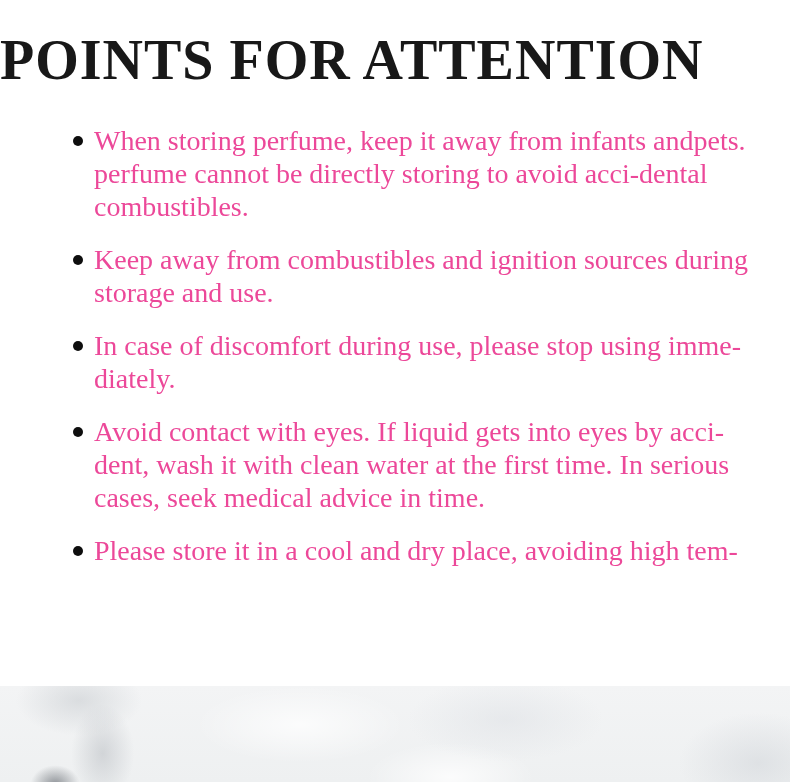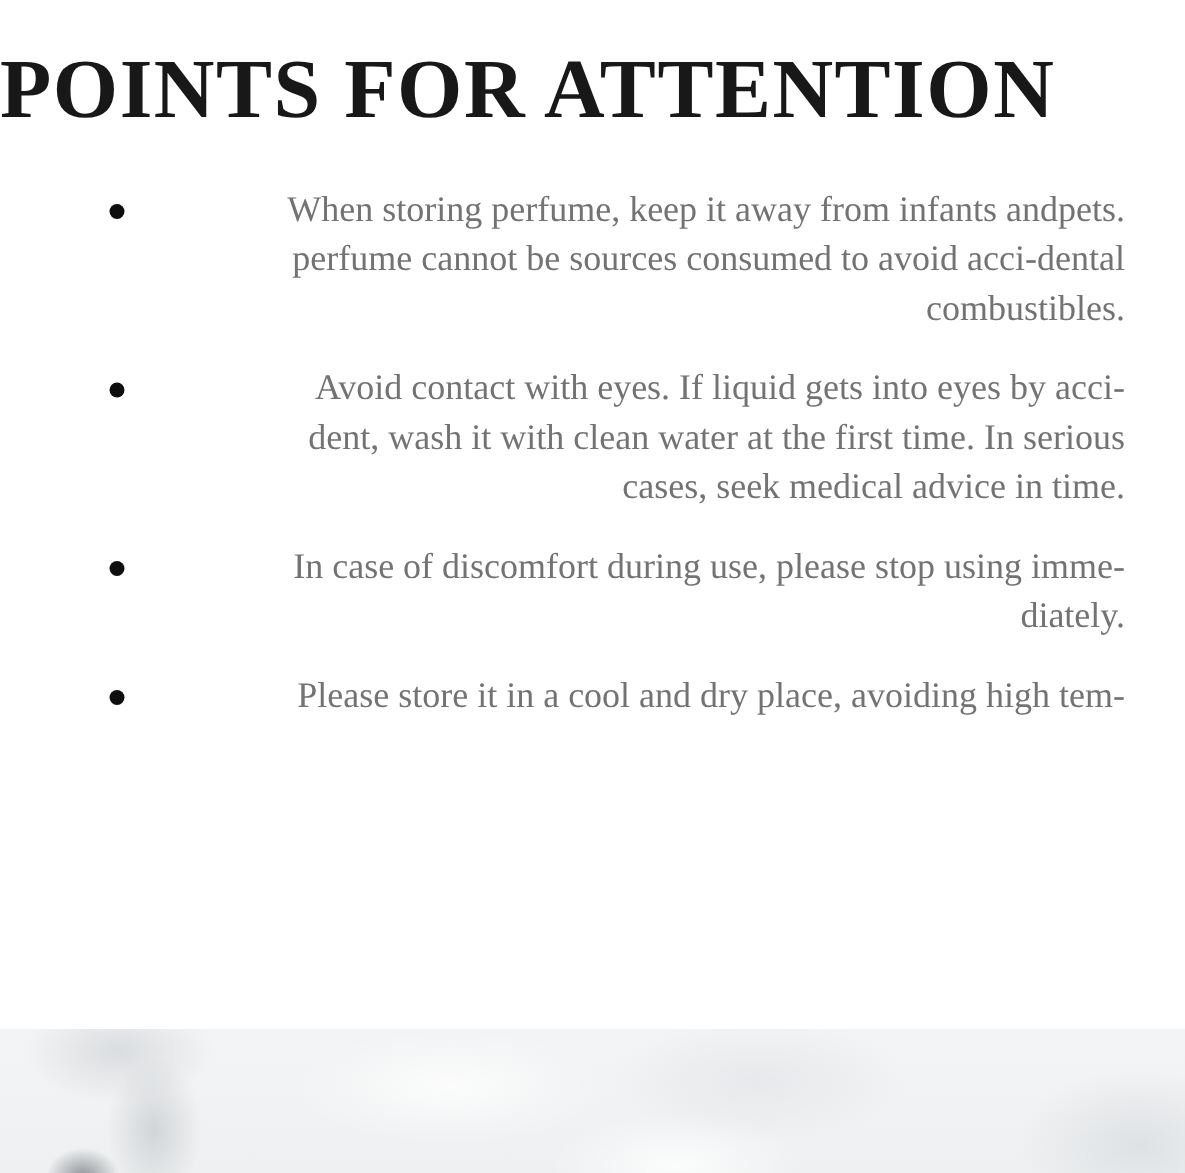--- a/index.html
+++ b/index.html
@@ -47,25 +47,24 @@
     height: 10px;
     border-radius: 50%;
     background: #0e0e0e;
     margin-top: 12px;
     margin-right: 11px;
   }
   .bullet-lines {
     flex: 1 1 auto;
   }
   .bullet-line {
-    font-size: 24px;
+    font-size: 28px;
     line-height: 33px;
     white-space: nowrap;
-    color: #737373;
-    text-align: right;
+    color: #ec4899;
   }
   .marble-band {
     position: absolute;
     left: 0;
     bottom: 0;
     width: 790px;
     height: 96px;
     background-color: #eff0f2;
     background-image:
       radial-gradient(ellipse 90px 50px at 10% 15%, rgba(198,202,206,0.55), rgba(198,202,206,0) 70%),
@@ -84,40 +83,47 @@
 <div class="page">
 
   <h1 class="title">POINTS FOR ATTENTION</h1>
 
   <div class="bullets">
 
     <div class="bullet-item">
       <span class="bullet-dot"></span>
       <div class="bullet-lines">
         <div class="bullet-line">When storing perfume, keep it away from infants andpets.</div>
-        <div class="bullet-line">perfume cannot be sources consumed to avoid acci-dental</div>
+        <div class="bullet-line">perfume cannot be directly storing to avoid acci-dental</div>
         <div class="bullet-line">combustibles.</div>
       </div>
     </div>
 
-
     <div class="bullet-item">
       <span class="bullet-dot"></span>
       <div class="bullet-lines">
-        <div class="bullet-line">Avoid contact with eyes. If liquid gets into eyes by acci-</div>
-        <div class="bullet-line">dent, wash it with clean water at the first time. In serious</div>
-        <div class="bullet-line">cases, seek medical advice in time.</div>
+        <div class="bullet-line">Keep away from combustibles and ignition sources during</div>
+        <div class="bullet-line">storage and use.</div>
       </div>
     </div>
 
     <div class="bullet-item">
       <span class="bullet-dot"></span>
       <div class="bullet-lines">
         <div class="bullet-line">In case of discomfort during use, please stop using imme-</div>
         <div class="bullet-line">diately.</div>
+      </div>
+    </div>
+
+    <div class="bullet-item">
+      <span class="bullet-dot"></span>
+      <div class="bullet-lines">
+        <div class="bullet-line">Avoid contact with eyes. If liquid gets into eyes by acci-</div>
+        <div class="bullet-line">dent, wash it with clean water at the first time. In serious</div>
+        <div class="bullet-line">cases, seek medical advice in time.</div>
       </div>
     </div>
 
     <div class="bullet-item">
       <span class="bullet-dot"></span>
       <div class="bullet-lines">
         <div class="bullet-line">Please store it in a cool and dry place, avoiding high tem-</div>
       </div>
     </div>
 

